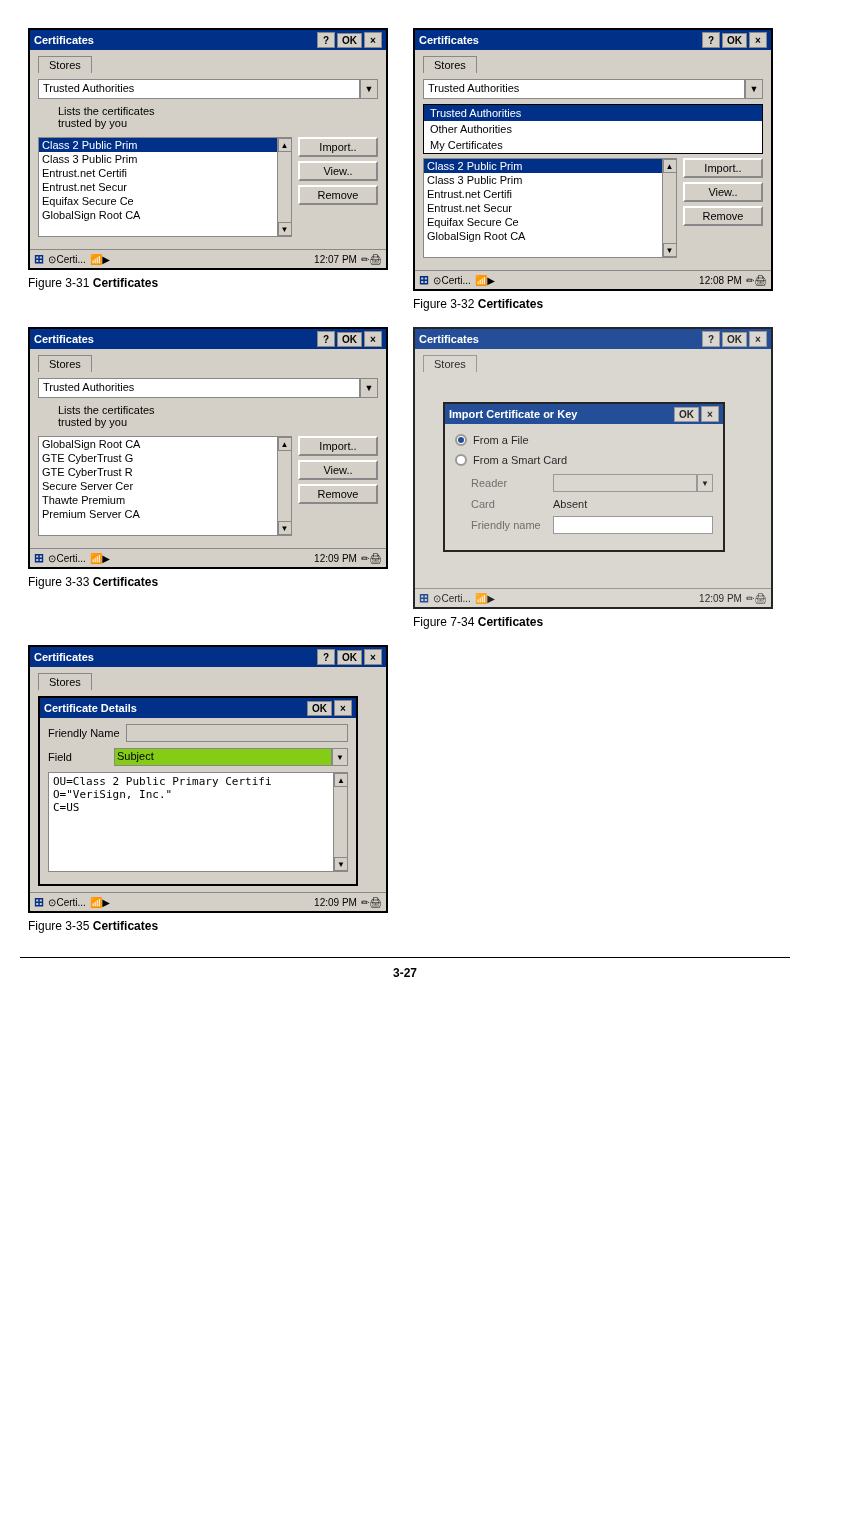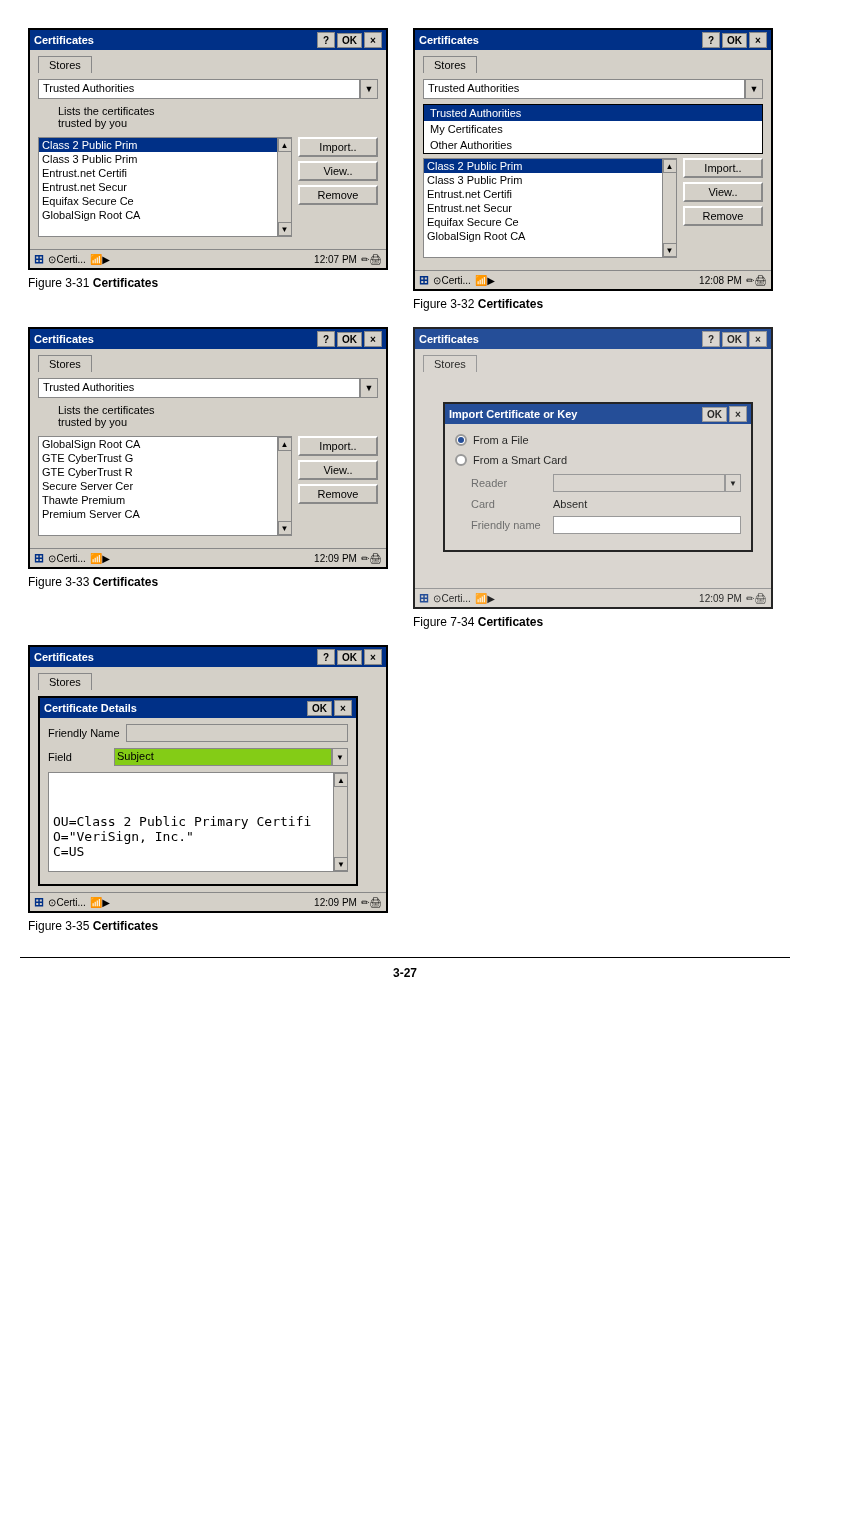--- a/index.html
+++ b/index.html
@@ -250,21 +250,21 @@
       font-size: 11px;
     }
 
     .dropdown-list-item.selected {
       background: #003087;
       color: #fff;
     }
 
     
     .import-dialog {
-      width: 310px;
+      width: 282px;
       border: 2px solid #000;
       background: #fdba74;
       font-family: Arial, sans-serif;
       font-size: 11px;
       position: relative;
       margin-top: 30px;
       margin-left: 20px;
     }
 
     .import-titlebar {
@@ -445,25 +445,24 @@
       margin-bottom: 6px;
       position: relative;
       overflow: hidden;
     }
 
     .cd-textarea {
       width: calc(100% - 14px);
       height: 100%;
       background: #fff;
       border: none;
-      font-size: 13px;
+      font-size: 11px;
       padding: 2px 4px;
       resize: none;
       outline: none;
-      margin-top: 39px;
     }
 
     .cd-scrollbar {
       position: absolute;
       right: 0;
       top: 0;
       bottom: 0;
       width: 14px;
       background: #d4d0c8;
       border-left: 1px solid #888;
@@ -571,22 +570,22 @@
         <div class="stores-tab">
           <span class="tab-btn">Stores</span>
         </div>
         <div class="dropdown-row">
           <span class="wince-select">Trusted Authorities</span>
           <span class="wince-select-btn">▼</span>
         </div>
 
         <div class="dropdown-list">
           <div class="dropdown-list-item selected">Trusted Authorities</div>
+          <div class="dropdown-list-item">Other Authorities</div>
           <div class="dropdown-list-item">My Certificates</div>
-          <div class="dropdown-list-item">Other Authorities</div>
         </div>
         <div class="cert-list-area" style="margin-top:4px;">
           <div style="flex:1; position:relative;">
             <div class="cert-listbox" style="padding-right:14px;">
               <div class="cert-list-item selected">Class 2 Public Prim</div>
               <div class="cert-list-item">Class 3 Public Prim</div>
               <div class="cert-list-item">Entrust.net Certifi</div>
               <div class="cert-list-item">Entrust.net Secur</div>
               <div class="cert-list-item">Equifax Secure Ce</div>
               <div class="cert-list-item">GlobalSign Root CA</div>

